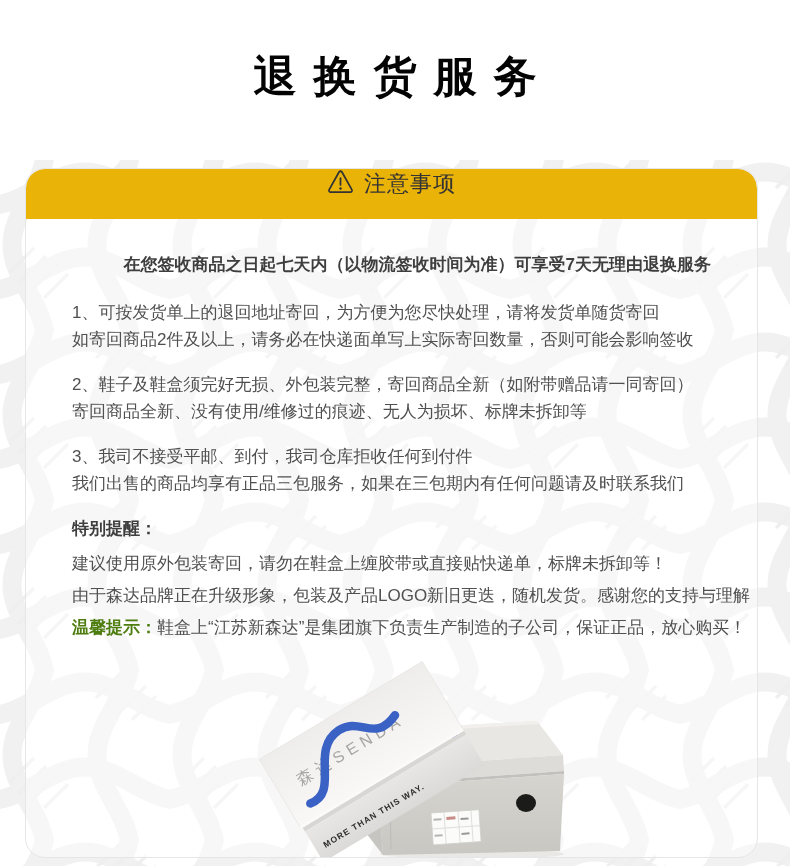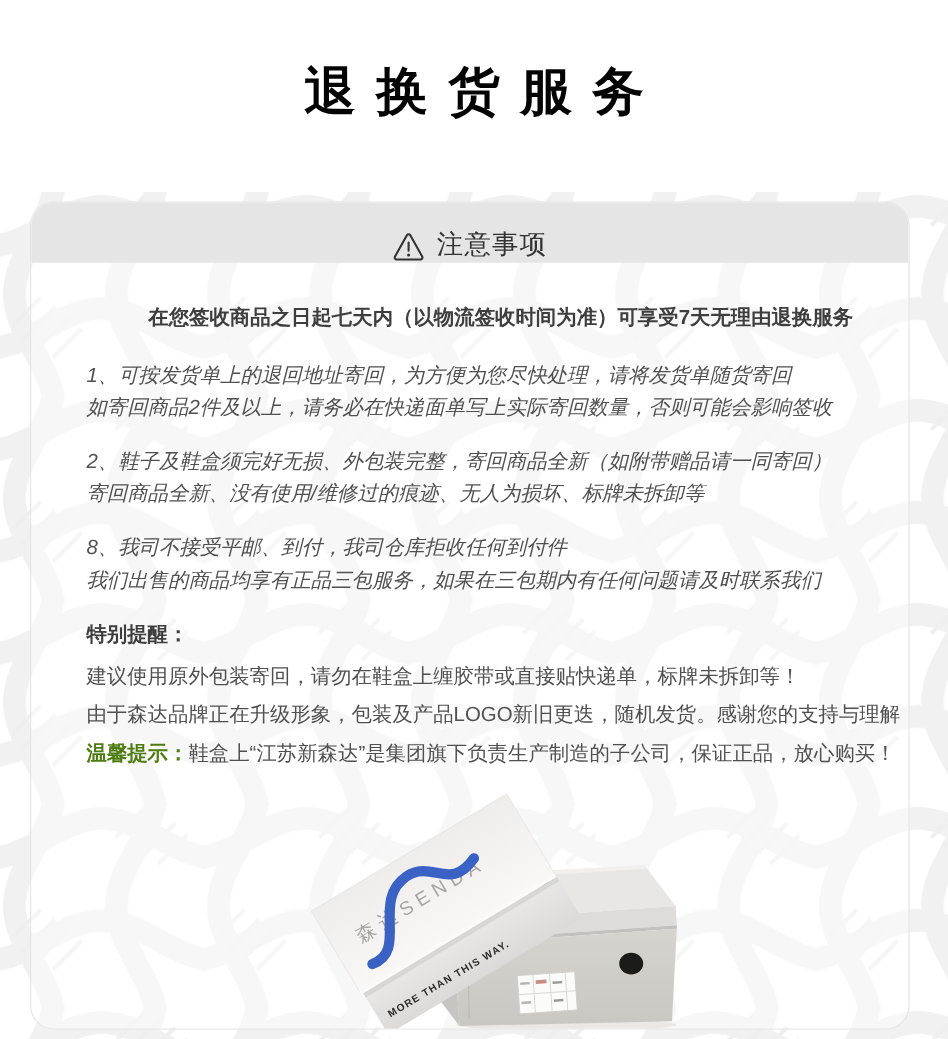--- a/index.html
+++ b/index.html
@@ -20,34 +20,34 @@
   }
   .pattern-bg { position:absolute; left:0; top:0; width:790px; height:706px; }
   .card {
     position:absolute; left:25px; top:8px; width:733px; height:690px;
     box-sizing:border-box;
     border:1px solid #e6e6e6; border-radius:20px;
     background:rgba(255,255,255,0.45);
     overflow:hidden;
   }
   .card-header {
-    height:50px; background:#e5e5e5;
+    height:50px; background:#eab308;
     border-radius:19px 19px 0 0;
-    display:flex; align-items:flex-end; justify-content:center; gap:10px;
+    display:flex; align-items:flex-start; justify-content:center; gap:10px;
     font-size:22px; color:#333333; letter-spacing:1px;
   }
   .card-body {
     padding:36px 46px 0 46px;
     font-size:17px; color:#505050;
   }
   .intro {
     margin:0 0 24px 0; text-align:right;
     font-weight:700; color:#3e3e3e; line-height:20px;
   }
-  .para { line-height:27px; margin:16px 0 18px 0;font-style:italic; }
+  .para { line-height:27px; margin:16px 0 18px 0; }
   .para .line { white-space:nowrap; }
   .special-title { margin-top:18px; margin-bottom:8px; line-height:27px; font-weight:700; color:#3e3e3e; }
   .sline { line-height:27px; margin-bottom:5px; white-space:nowrap; }
   .tip b { font-weight:700; color:#4d7c0f; }
   .boxes { margin-top:10px; text-align:center; }
   .boxes svg { display:block; margin:0 auto; }
 </style>
 </head>
 <body>
 
@@ -92,21 +92,21 @@
         <div class="line">1、可按发货单上的退回地址寄回，为方便为您尽快处理，请将发货单随货寄回</div>
         <div class="line">如寄回商品2件及以上，请务必在快递面单写上实际寄回数量，否则可能会影响签收</div>
       </div>
 
       <div class="para">
         <div class="line">2、鞋子及鞋盒须完好无损、外包装完整，寄回商品全新（如附带赠品请一同寄回）</div>
         <div class="line">寄回商品全新、没有使用/维修过的痕迹、无人为损坏、标牌未拆卸等</div>
       </div>
 
       <div class="para">
-        <div class="line">8、我司不接受平邮、到付，我司仓库拒收任何到付件</div>
+        <div class="line">3、我司不接受平邮、到付，我司仓库拒收任何到付件</div>
         <div class="line">我们出售的商品均享有正品三包服务，如果在三包期内有任何问题请及时联系我们</div>
       </div>
 
       <div class="special-title">特别提醒：</div>
       <div class="sline">建议使用原外包装寄回，请勿在鞋盒上缠胶带或直接贴快递单，标牌未拆卸等！</div>
       <div class="sline">由于森达品牌正在升级形象，包装及产品LOGO新旧更迭，随机发货。感谢您的支持与理解！</div>
       <div class="sline tip"><b>温馨提示：</b><span>鞋盒上“江苏新森达”是集团旗下负责生产制造的子公司，保证正品，放心购买！</span></div>
 
       <div class="boxes">
         <svg width="350" height="216" viewBox="0 0 350 216" xmlns="http://www.w3.org/2000/svg">

